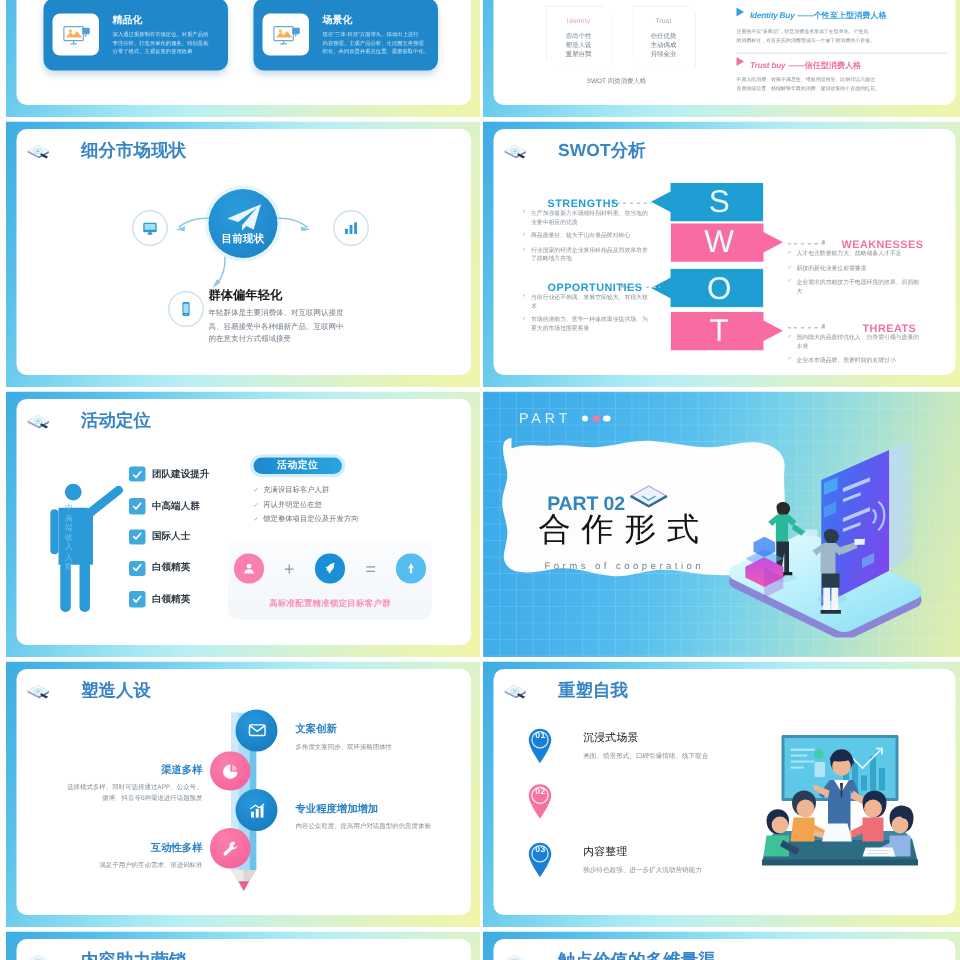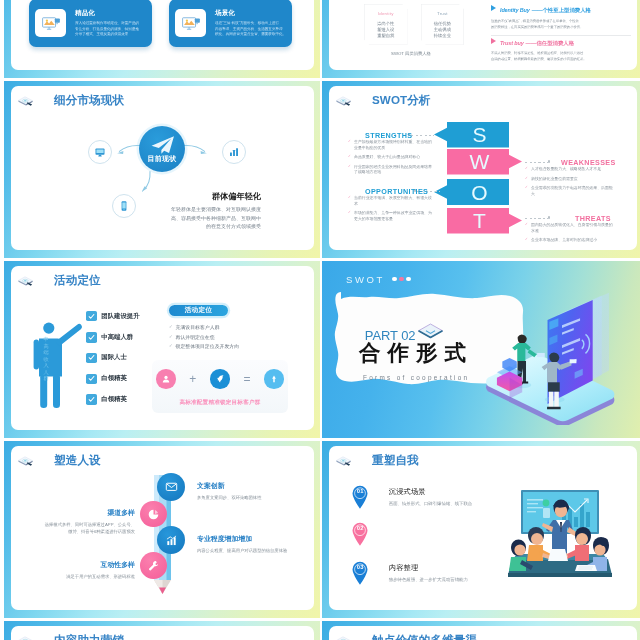--- a/index.html
+++ b/index.html
@@ -76,23 +76,23 @@
     linear-gradient(90deg,rgba(255,255,255,.45) .5px,transparent .5px);
   background-size:11px 11px}
 .p2logo{position:absolute;left:24px;top:13px;display:flex;align-items:center;gap:6px}
 .p2logo .t{font-size:9.5px;letter-spacing:2.6px;color:#e8f6fd;font-weight:300}
 .p2dots{display:flex;gap:2.5px;align-items:center;margin-left:1px}
 
 .p2dots i{width:4.6px;height:4.6px;border-radius:50%;background:#fff;display:block}
 .p2dots i.pk{background:#f4789f}
 .p2white{position:absolute;left:7px;top:31.5px;width:200px;height:126px}
 .p2part{position:absolute;left:42.8px;top:61px;display:flex;align-items:flex-end;gap:1px}
-.p2part .t{font-size:13px;font-weight:normal;color:#3186be;letter-spacing:-.1px;line-height:1}
+.p2part .t{font-size:13px;font-weight:bold;color:#3186be;letter-spacing:-.1px;line-height:1}
 .p2part svg{width:27px;height:19px;display:block;margin-bottom:1px;margin-left:1px}
-.p2title{position:absolute;left:37px;top:81px;font-size:21.5px;font-weight:bold;color:#141414;
+.p2title{position:absolute;left:37px;top:81px;font-size:21.5px;font-weight:normal;color:#141414;
   letter-spacing:.5px;line-height:1.1}
 .p2sub{position:absolute;left:41px;top:113.5px;font-size:6.4px;color:#7b858f;letter-spacing:2.3px}
 .p2ill{position:absolute;left:146px;top:28px;width:150px;height:136px}
 
 
 .ap-fig{position:absolute;left:21px;top:50px;width:52px;height:92px}
 .ap-figlab{position:absolute;left:31px;top:70px;width:8px;font-size:5.2px;color:#74c3ea;
   line-height:1.25;text-align:center;word-break:break-all}
 .ap-chk{position:absolute;display:flex;align-items:center;gap:4.6px}
 .ap-box{width:10.7px;height:10.7px;border-radius:1.8px;background:#41a9dd;flex:none;
@@ -278,21 +278,21 @@
                 <rect x="16.2" y="4.4" width="3.8" height="15.6" rx=".5" fill="#2f97d4"></rect>
               </svg>
           </div>
           <div class="ms-node" style="left:101px;top:108px">
             <svg viewBox="0 0 24 24">
                 <rect x="7.2" y="2.6" width="9.6" height="18.8" rx="1.8" fill="#2f97d4"></rect>
                 <rect x="8.6" y="5" width="6.8" height="12.2" rx=".4" fill="#9fe0f7"></rect>
                 <circle cx="12" cy="19.2" r="1" fill="#9fe0f7"></circle>
               </svg>
           </div>
-          <div class="ms-txt" style="left:128px;top:105px;width:122px;text-align:right">
+          <div class="ms-txt" style="left:128px;top:105px;width:122px;text-align:left">
             <div class="h">群体偏年轻化</div>
             <div class="p">年轻群体是主要消费体、对互联网认接度</div>
             <div class="p">高、容易接受中各种细新产品、互联网中</div>
             <div class="p">的在意支付方式领域接受</div>
           </div>
         </div>
       </div>
     </div>
 
     <div class="cell c1 r1">
@@ -527,21 +527,21 @@
             <path d="M87.5 130h8v2.8h-8zM94.5 130h8v2.8h-8z" fill="#24313b"></path>
           </g>
           <g>
             <path d="M32 92 46 85l14 7-14 7z" fill="#5fa5f5" opacity=".55"></path>
             <path d="M32 98 46 91l14 7v8l-14 7-14-7z" fill="url(#cubeG)"></path>
             <path d="M46 98v23l14-7v-8z" fill="#9b3fd8" opacity=".3"></path>
             <path d="M38 80 46 76l8 4v7l-8 4-8-4z" fill="#3b82f6" opacity=".8"></path>
           </g>
         </svg>
         <div class="p2logo">
-          <span class="t">SWOT</span>
+          <span class="t">PART</span>
           <span class="p2dots">
               <i></i>
               <i class="pk"></i>
               <i></i>
             </span>
         </div>
         <div class="p2part">
           <span class="t">PART 02</span>
           <svg viewBox="0 0 36 24">
             <path d="M18 2 34 11 18 20 2 11Z" fill="#eaf3fa" stroke="#b8a8dd" stroke-width="1.2"></path>

